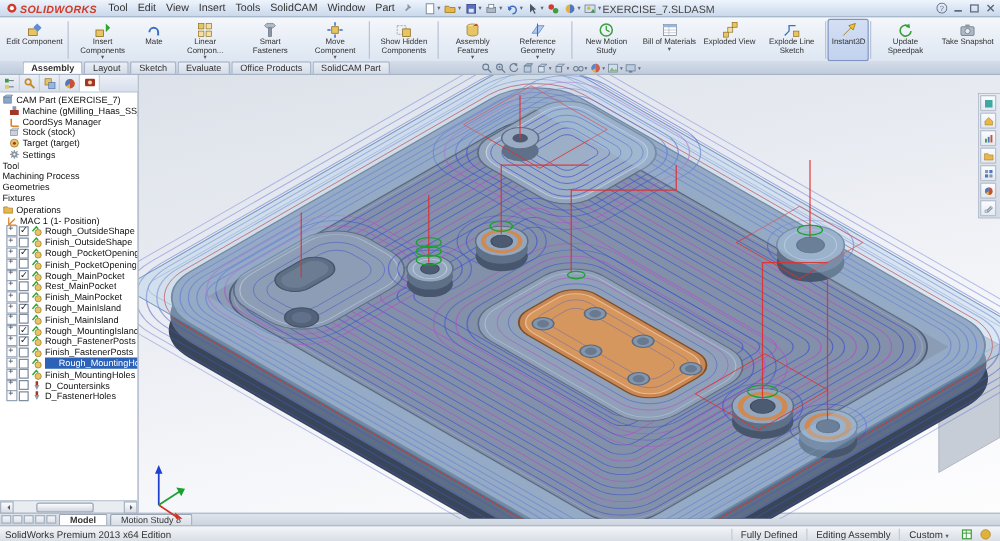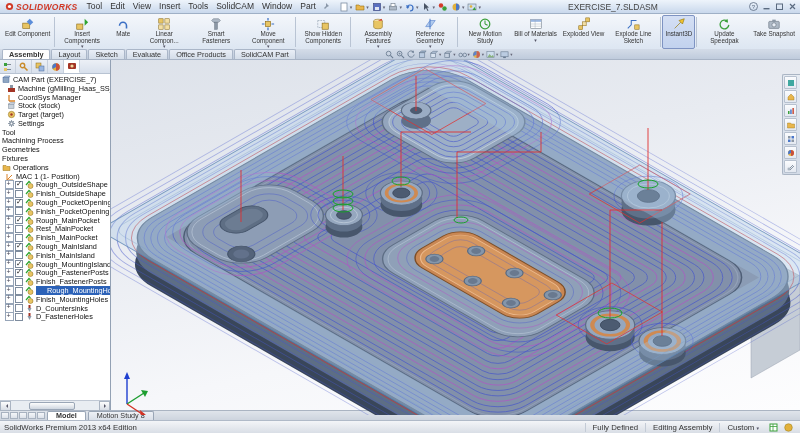--- a/index.html
+++ b/index.html
@@ -10,37 +10,37 @@
   .titlebar{height:13px;flex:none;display:flex;align-items:center;background:linear-gradient(#eef4fb,#c9d8ec);border-bottom:1px solid #9fb0c6;padding:0 3px;}
   .logo{display:flex;align-items:center;gap:2px;padding:0 5px 0 2px;}
   .logo-text{font-weight:bold;font-style:italic;color:#d03a28;font-size:8.5px;letter-spacing:.3px;}
   .menubar{display:flex;}
   .menu-item{padding:0 4px;font-size:8.5px;color:#333;line-height:13px;}
   .pin{width:8px;height:9px;margin:0 3px;}
   .quickbar{display:flex;align-items:center;gap:1px;margin-left:4px;}
   .qbtn{display:flex;align-items:center;padding:0 1px;}
   .qi{width:10px;height:10px;display:block;}
   .qcaret{font-size:5px;color:#667;margin-left:1px;}
-  .doc-title{flex:1;text-align:center;font-size:8.5px;color:#444;white-space:nowrap;overflow:hidden;}
+  .doc-title{flex:1;font-size:8.5px;color:#444;white-space:nowrap;overflow:hidden;}
   .search-box{display:flex;align-items:center;width:112px;height:10px;background:#fff;border:1px solid #8ca0b8;border-radius:2px;padding:0 2px;flex:none;}
   .search-box input{border:none;outline:none;flex:1;font-size:7.5px;height:8px;padding:0;color:#555;font-family:"Liberation Sans",sans-serif;background:transparent;}
   .win-controls{display:flex;align-items:center;margin-left:5px;gap:4px;}
   .winbtn{width:9px;height:9px;display:block;}
 
   
   .cmdmgr{height:34px;flex:none;display:flex;align-items:stretch;background:linear-gradient(#f4f7fb,#dde6f2);padding:1px 0 0 2px;}
   .cm-btn{display:flex;flex-direction:column;align-items:center;justify-content:flex-start;padding:1px 2px 0;max-width:46px;min-width:24px;border:1px solid transparent;border-radius:2px;}
   .cm-btn.active{background:linear-gradient(#d4dff4,#c2d2ee);border-color:#7e93c2;}
   .ci{width:14px;height:14px;flex:none;}
   .cm-label{font-size:6.3px;line-height:6.6px;text-align:center;color:#333;}
   .cm-caret{font-size:5px;line-height:4px;color:#556;}
   .sep{width:1px;background:#b9c4d4;margin:2px 1px;flex:none;}
 
   
-  .ribbon-tabs{height:10px;flex:none;display:flex;background:linear-gradient(#d4dce8,#bfcbdc);padding-left:2px;border-bottom:1px solid #a8b4c6;position:relative;}
+  .ribbon-tabs{height:10px;flex:none;display:flex;background:linear-gradient(#d4dce8,#bfcbdc);padding-left:18px;border-bottom:1px solid #a8b4c6;position:relative;}
   .rtab{padding:0 6px;font-size:7.3px;line-height:9px;color:#333;border:1px solid #aab6c8;border-bottom:none;border-radius:2px 2px 0 0;background:linear-gradient(#e9eef6,#d4dde9);margin-right:1px;}
   .rtab.active{background:#fdfdfe;font-weight:bold;}
   .headsup{position:absolute;left:385px;top:0;display:flex;align-items:center;gap:2px;height:10px;}
   .hu{display:flex;align-items:center;opacity:.85;}
   .hui{width:9px;height:9px;display:block;}
   .hucaret{font-size:4.5px;color:#556;margin-left:1px;}
 
   
   .main{flex:1;display:flex;min-height:0;}
   .left-panel{width:110px;flex:none;background:#fff;border-right:1px solid #93a1b4;display:flex;flex-direction:column;}

